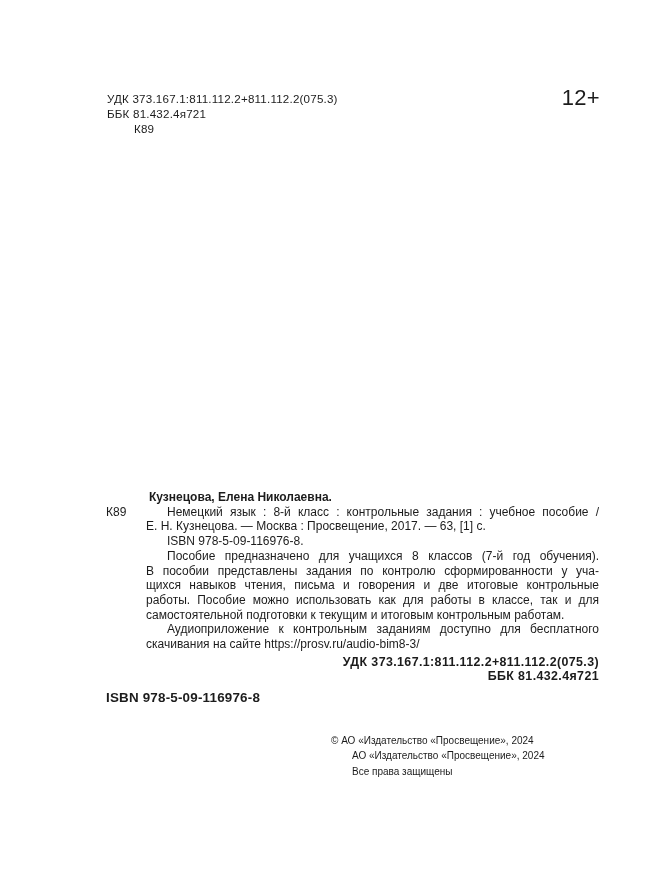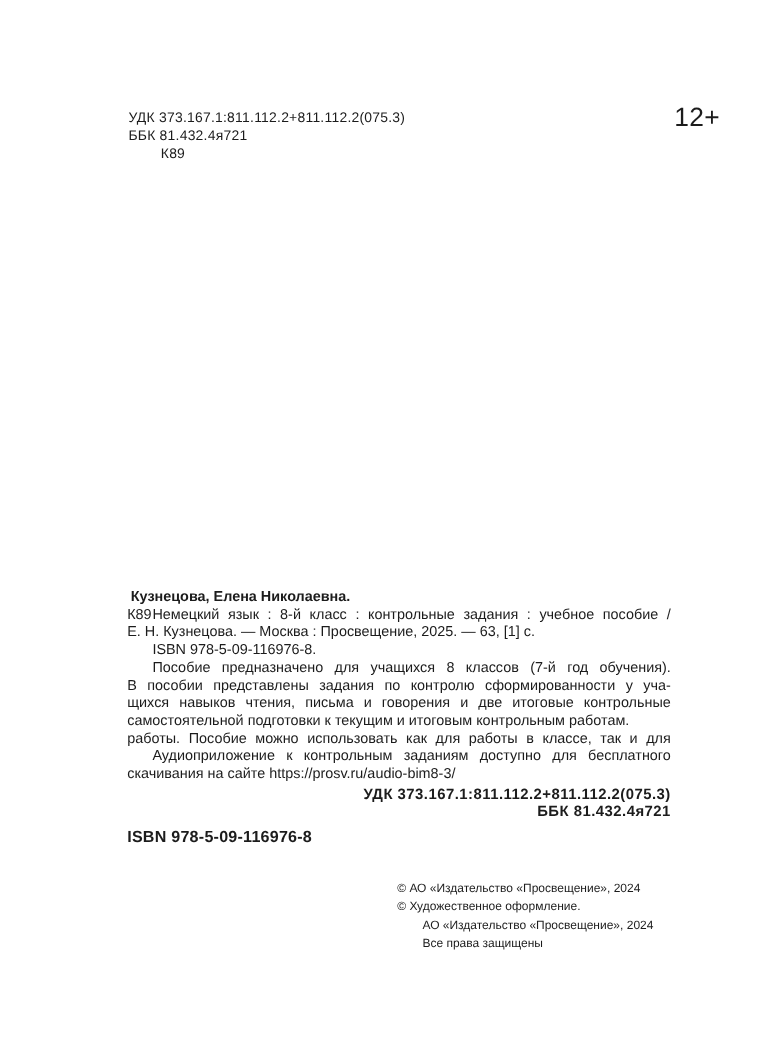--- a/index.html
+++ b/index.html
@@ -47,20 +47,21 @@
     font-size: 12px;
     line-height: 14.7px;
   }
   .record .rcode {
     position: absolute;
     left: 0;
     top: 14.7px;
     white-space: nowrap;
   }
   .rbody {
+    margin-left: 40px;
     width: 453px;
   }
   .line { min-height: 14.7px; }
   .indent { padding-left: 21px; }
   .stretch {
     text-align: justify;
     text-align-last: justify;
     text-justify: inter-word;
   }
   .author {
@@ -108,36 +109,35 @@
     <div class="hcode">К89</div>
   </div>
 
   <div class="age">12+</div>
 
   <div class="record">
     <div class="rcode">К89</div>
     <div class="rbody">
       <div class="line author">Кузнецова, Елена Николаевна.</div>
       <div class="line indent stretch">Немецкий язык : 8-й класс : контрольные задания : учебное пособие /</div>
-      <div class="line">Е. Н. Кузнецова. — Москва : Просвещение, 2025. — 63, [1] с.</div>
+      <div class="line">Е. Н. Кузнецова. — Москва : Просвещение, 2017. — 63, [1] с.</div>
       <div class="line indent">ISBN 978-5-09-116976-8.</div>
       <div class="line indent stretch">Пособие предназначено для учащихся 8 классов (7-й год обучения).</div>
       <div class="line stretch">В пособии представлены задания по контролю сформированности у уча-</div>
       <div class="line stretch">щихся навыков чтения, письма и говорения и две итоговые контрольные</div>
+      <div class="line stretch">работы. Пособие можно использовать как для работы в классе, так и для</div>
       <div class="line">самостоятельной подготовки к текущим и итоговым контрольным работам.</div>
-      <div class="line stretch">работы. Пособие можно использовать как для работы в классе, так и для</div>
       <div class="line indent stretch">Аудиоприложение к контрольным заданиям доступно для бесплатного</div>
       <div class="line">скачивания на сайте https://prosv.ru/audio-bim8-3/</div>
       <div class="line codes codes-first">УДК 373.167.1:811.112.2+811.112.2(075.3)</div>
       <div class="line codes">ББК 81.432.4я721</div>
     </div>
   </div>
 
   <div class="footer-isbn">ISBN 978-5-09-116976-8</div>
 
   <div class="copyright">
     <div class="cline">© АО «Издательство «Просвещение», 2024</div>
-    <div class="cline">© Художественное оформление.</div>
     <div class="cline ind">АО «Издательство «Просвещение», 2024</div>
     <div class="cline ind">Все права защищены</div>
   </div>
 
 </div>
 
 </body></html>

